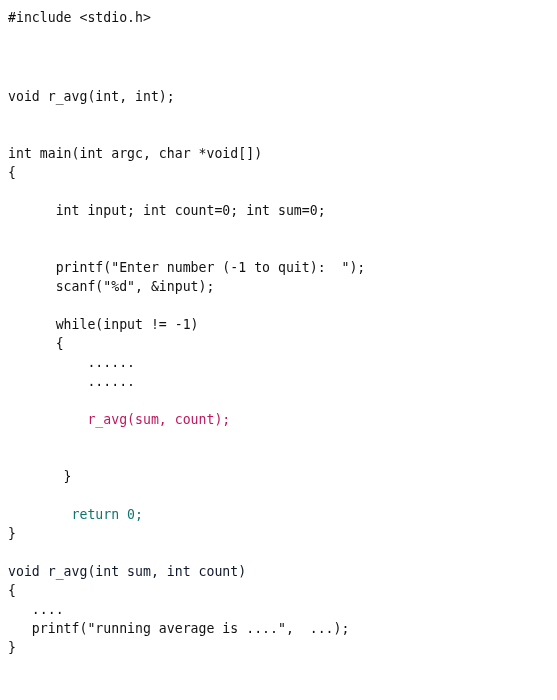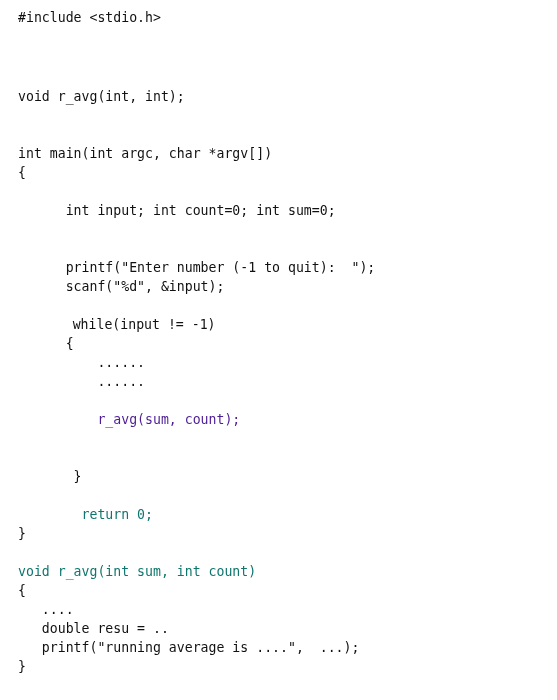--- a/index.html
+++ b/index.html
@@ -11,21 +11,21 @@
     width: 557px;
     height: 700px;
     overflow: hidden;
     font-family: "DejaVu Sans Mono", "Liberation Mono", monospace;
   }
   #code-listing {
     position: absolute;
     top: 0;
     left: 0;
     width: 557px;
-    padding: 8px 0 0 10px;
+    padding: 8px 0 0 0;
     box-sizing: border-box;
   }
   .code-line {
     display: block;
     height: 19px;
     line-height: 19px;
     font-size: 13.2px;
     letter-spacing: 0px;
     color: #111111;
     white-space: pre;
@@ -39,41 +39,40 @@
 </head>
 <body>
 
 <div id="code-listing" style="background: rgb(255, 255, 255);">
     <span class="code-line" style="color: rgb(17, 17, 17);">#include &lt;stdio.h&gt;</span>
     <span class="code-line blank" style="color: transparent;"></span>
     <span class="code-line blank" style="color: transparent;"></span>
     <span class="code-line" style="color: rgb(17, 17, 17); margin-top: 22px;">void r_avg(int, int);</span>
     <span class="code-line blank" style="color: transparent;"></span>
     <span class="code-line blank" style="color: transparent;"></span>
-    <span class="code-line" style="color: rgb(17, 17, 17);">int main(int argc, char *argv[])</span>
+    <span class="code-line" style="color: rgb(17, 17, 17);">int main(int argc, char *void[])</span>
     <span class="code-line" style="color: rgb(17, 17, 17);">{</span>
     <span class="code-line blank" style="color: transparent;"></span>
     <span class="code-line" style="color: rgb(17, 17, 17);">      int input; int count=0; int sum=0;</span>
     <span class="code-line blank" style="color: transparent;"></span>
     <span class="code-line blank" style="color: transparent;"></span>
     <span class="code-line" style="color: rgb(17, 17, 17);">      printf("Enter number (-1 to quit):  ");</span>
     <span class="code-line" style="color: rgb(17, 17, 17);">      scanf("%d", &amp;input);</span>
     <span class="code-line blank" style="color: transparent;"></span>
-    <span class="code-line" style="color: rgb(17, 17, 17); margin-left: 7px;">      while(input != -1)</span>
+    <span class="code-line" style="color: rgb(17, 17, 17);">      while(input != -1)</span>
     <span class="code-line" style="color: rgb(17, 17, 17);">      {</span>
     <span class="code-line" style="color: rgb(17, 17, 17);">          ......</span>
     <span class="code-line" style="color: rgb(17, 17, 17);">          ......</span>
     <span class="code-line blank" style="color: transparent;"></span>
-    <span class="code-line" style="color: #4c1d95;">          r_avg(sum, count);</span>
+    <span class="code-line" style="color: #be185d;">          r_avg(sum, count);</span>
     <span class="code-line blank" style="color: transparent;"></span>
     <span class="code-line blank" style="color: transparent;"></span>
     <span class="code-line" style="color: rgb(17, 17, 17);">       }</span>
     <span class="code-line blank" style="color: transparent;"></span>
     <span class="code-line" style="color: #0f766e;">        return 0;</span>
     <span class="code-line" style="color: rgb(17, 17, 17);">}</span>
     <span class="code-line blank" style="color: transparent;"></span>
-    <span class="code-line" style="color: #0f766e;">void r_avg(int sum, int count)</span>
+    <span class="code-line" style="color: #0f172a;">void r_avg(int sum, int count)</span>
     <span class="code-line" style="color: rgb(17, 17, 17);">{</span>
     <span class="code-line" style="color: rgb(17, 17, 17);">   ....</span>
-    <span class="code-line" style="color: rgb(17, 17, 17);">   double resu = ..</span>
     <span class="code-line" style="color: rgb(17, 17, 17);">   printf("running average is ....",  ...);</span>
     <span class="code-line" style="color: rgb(17, 17, 17);">}</span>
   </div>
 
 </body></html>

